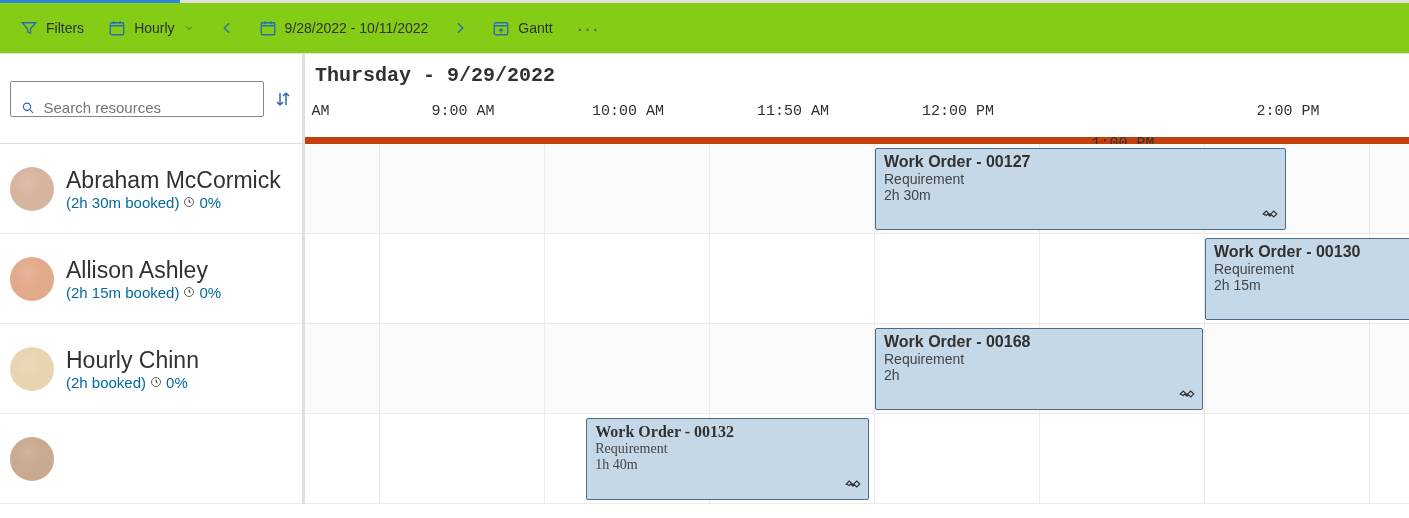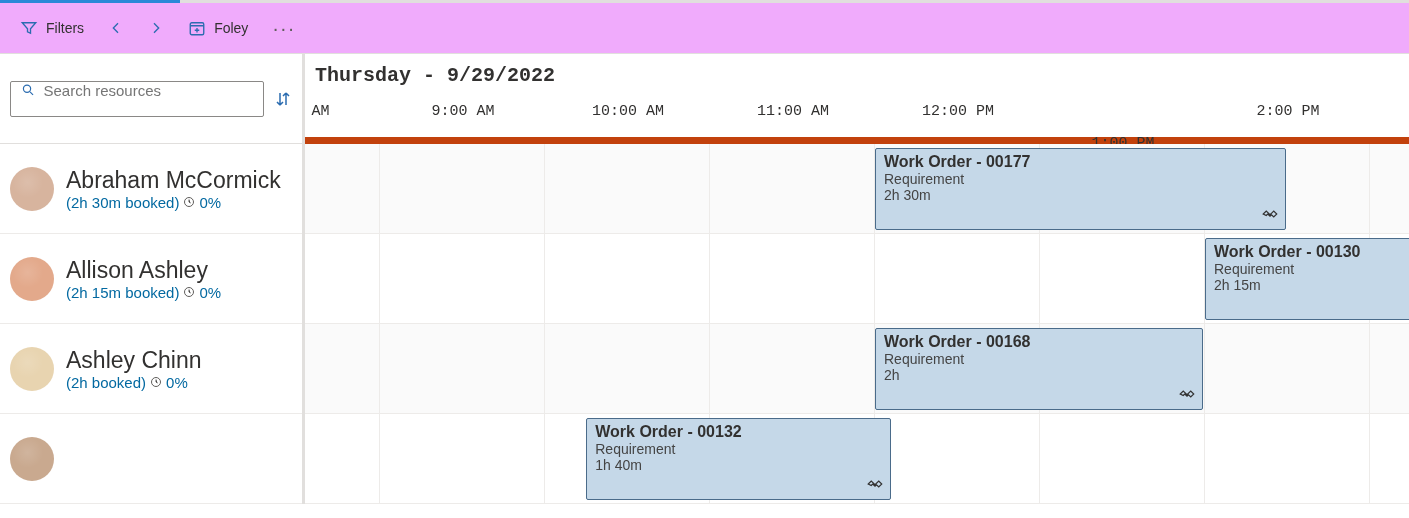--- a/index.html
+++ b/index.html
@@ -5,21 +5,21 @@
   * { box-sizing: border-box; margin: 0; padding: 0; }
   body { font-family: "Segoe UI", Arial, sans-serif; font-size: 14px; color: #323130; background: #fff; overflow: hidden; }
 
   .toolbar {
     display: flex;
     align-items: center;
     height: 54px;
     border-bottom: 1px solid #e1dfdd;
     padding: 0 20px;
     gap: 24px;
-    background: #f0abfc;
+    background: #84cc16;
     border-top: 3px solid #e1dfdd;
     position: relative;
   }
   .toolbar::before {
     content: "";
     position: absolute;
     top: -3px; left: 0; width: 180px; height: 3px;
     background: #2b88d8;
   }
   .tb-item {
@@ -50,21 +50,21 @@
     display: flex;
     align-items: center;
     padding: 14px 10px 14px 10px;
     gap: 10px;
     border-bottom: 1px solid #e1dfdd;
     height: 90px;
   }
   .search-box {
     flex: 1;
     display: flex;
-    align-items: flex-start;
+    align-items: flex-end;
     border: 1px solid #8a8886;
     border-radius: 2px;
     height: 36px;
     padding: 0 10px;
     gap: 8px;
   }
   .search-box input {
     border: none; outline: none; width: 100%; font-size: 15px; color: #605e5c;
   }
   .sort-btn { width: 18px; height: 18px; color: #2b6cb0; cursor: pointer; }
@@ -152,32 +152,49 @@
 </head>
 <body>
 
 <div class="toolbar">
   <div class="tb-item">
     <svg class="tb-icon" viewBox="0 0 24 24">
         <path fill="none" stroke="currentColor" stroke-width="1.8" d="M3 5h18l-7 8v6l-4-2v-4z"></path>
       </svg>
     <span>Filters</span>
   </div>
+  <div class="tb-item">
+    <svg class="tb-icon" viewBox="0 0 24 24">
+        <rect x="3" y="5" width="18" height="16" rx="2" fill="none" stroke="currentColor" stroke-width="1.8"></rect>
+        <path stroke="currentColor" stroke-width="1.8" d="M3 9h18M8 3v4M16 3v4"></path>
+      </svg>
+    <span>Hourly</span>
+    <svg class="chev" viewBox="0 0 24 24">
+        <path fill="none" stroke="#605e5c" stroke-width="2" d="M6 9l6 6 6-6"></path>
+      </svg>
+  </div>
   <svg class="nav-arrow" viewBox="0 0 24 24">
       <path fill="none" stroke="currentColor" stroke-width="2" d="M15 5l-7 7 7 7"></path>
     </svg>
+  <div class="tb-item">
+    <svg class="tb-icon" viewBox="0 0 24 24">
+        <rect x="3" y="5" width="18" height="16" rx="2" fill="none" stroke="currentColor" stroke-width="1.8"></rect>
+        <path stroke="currentColor" stroke-width="1.8" d="M3 9h18M8 3v4M16 3v4"></path>
+      </svg>
+    <span>9/28/2022 - 10/11/2022</span>
+  </div>
   <svg class="nav-arrow" viewBox="0 0 24 24">
       <path fill="none" stroke="currentColor" stroke-width="2" d="M9 5l7 7-7 7"></path>
     </svg>
   <div class="tb-item">
     <svg class="tb-icon" viewBox="0 0 24 24">
         <rect x="3" y="5" width="18" height="16" rx="2" fill="none" stroke="currentColor" stroke-width="1.8"></rect>
         <path stroke="currentColor" stroke-width="1.8" d="M3 9h18M12 12v6M9 15h6"></path>
       </svg>
-    <span>Foley</span>
+    <span>Gantt</span>
   </div>
   <div class="more-dots">···</div>
 </div>
 
 <div class="main">
 
   <div class="sidebar">
     <div class="search-row">
       <div class="search-box">
         <svg class="tb-icon" style="width:16px;height:16px" viewBox="0 0 24 24">
@@ -215,21 +232,21 @@
                 <circle cx="12" cy="12" r="9" fill="none" stroke="#605e5c" stroke-width="2"></circle>
                 <path stroke="#605e5c" stroke-width="2" d="M12 7v5l3 2"></path>
               </svg>
         <span>0%</span>
       </div>
     </div>
         </div>
         <div class="resource-row">
     <div class="avatar" style="background:radial-gradient(circle at 40% 35%, #fff2, transparent 40%), #e8d4b0;"></div>
     <div>
-      <div class="res-name">Ashley Chinn</div>
+      <div class="res-name">Hourly Chinn</div>
       <div class="res-meta">
         <span>(2h booked)</span>
         <svg class="mini-icon" viewBox="0 0 24 24">
                 <circle cx="12" cy="12" r="9" fill="none" stroke="#605e5c" stroke-width="2"></circle>
                 <path stroke="#605e5c" stroke-width="2" d="M12 7v5l3 2"></path>
               </svg>
         <span>0%</span>
       </div>
     </div>
         </div>
@@ -239,21 +256,21 @@
       </div>
   </div>
 
   <div class="timeline">
     <div class="timeline-header">
       <div class="date-label">Thursday - 9/29/2022</div>
       <div class="hours-row" id="hours-row">
           <div class="hour-cell" style="width: 165px; margin-left: -7px;"><span>8:00 AM</span></div>
           <div class="hour-cell" style="width: 165px;"><span>9:00 AM</span></div>
           <div class="hour-cell" style="width: 165px;"><span>10:00 AM</span></div>
-          <div class="hour-cell" style="width: 165px;"><span>11:00 AM</span></div>
+          <div class="hour-cell" style="width: 165px;"><span>11:50 AM</span></div>
           <div class="hour-cell" style="width: 165px;"><span>12:00 PM</span></div>
           <div class="hour-cell" style="width: 165px; margin-top: 32px;"><span>1:00 PM</span></div>
           <div class="hour-cell" style="width: 165px;"><span>2:00 PM</span></div>
         </div>
     </div>
     <div class="grid-body" id="grid-body">
         <div class="grid-row">
           <div class="grid-col" style="margin-left: -90px;"></div>
           <div class="grid-col"></div>
           <div class="grid-col"></div>
@@ -287,41 +304,41 @@
           <div class="grid-col" style="margin-left: -90px;"></div>
           <div class="grid-col"></div>
           <div class="grid-col"></div>
           <div class="grid-col"></div>
           <div class="grid-col"></div>
           <div class="grid-col"></div>
           <div class="grid-col"></div>
           <div class="grid-col"></div>
         </div>
         <div class="booking" style="left: 570px; width: 410.5px; top: 4px;">
-    <div class="booking-title">Work Order - 00177</div>
+    <div class="booking-title">Work Order - 00127</div>
     <div class="booking-sub">Requirement</div>
     <div class="booking-dur">2h 30m</div>
     <svg class="booking-icon" viewBox="0 0 24 24">
             <path fill="none" stroke="#333" stroke-width="1.6" d="M3 12l4-4 5 5 5-5 4 4-4 4-3-3-2 2-3-3-2 2z"></path>
           </svg>
         </div>
         <div class="booking" style="left: 900px; width: 369.25px; top: 94px;">
     <div class="booking-title">Work Order - 00130</div>
     <div class="booking-sub">Requirement</div>
     <div class="booking-dur">2h 15m</div>
     </div>
         <div class="booking" style="left: 570px; width: 328px; top: 184px;">
     <div class="booking-title">Work Order - 00168</div>
     <div class="booking-sub">Requirement</div>
     <div class="booking-dur">2h</div>
     <svg class="booking-icon" viewBox="0 0 24 24">
             <path fill="none" stroke="#333" stroke-width="1.6" d="M3 12l4-4 5 5 5-5 4 4-4 4-3-3-2 2-3-3-2 2z"></path>
           </svg>
         </div>
-        <div class="booking" style="left: 281.25px; width: 305px; top: 274px;">
+        <div class="booking" style="left: 281.25px; width: 283px; top: 274px; font-family: Liberation Serif, serif;">
     <div class="booking-title">Work Order - 00132</div>
     <div class="booking-sub">Requirement</div>
     <div class="booking-dur">1h 40m</div>
     <svg class="booking-icon" viewBox="0 0 24 24">
             <path fill="none" stroke="#333" stroke-width="1.6" d="M3 12l4-4 5 5 5-5 4 4-4 4-3-3-2 2-3-3-2 2z"></path>
           </svg>
         </div>
       </div>
   </div>
 </div>

